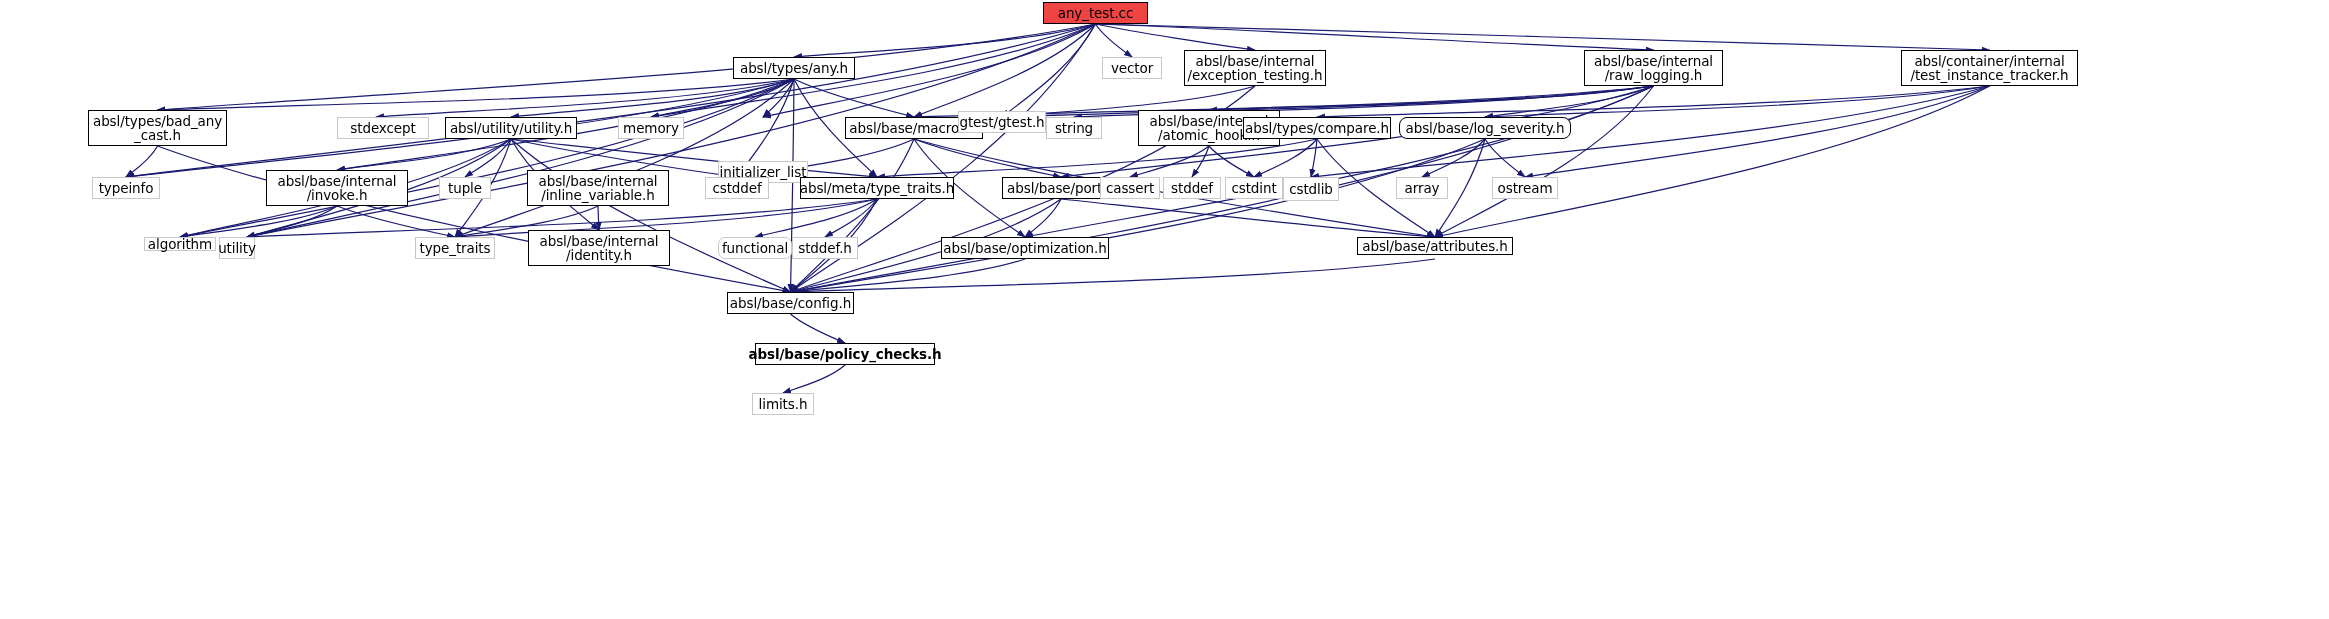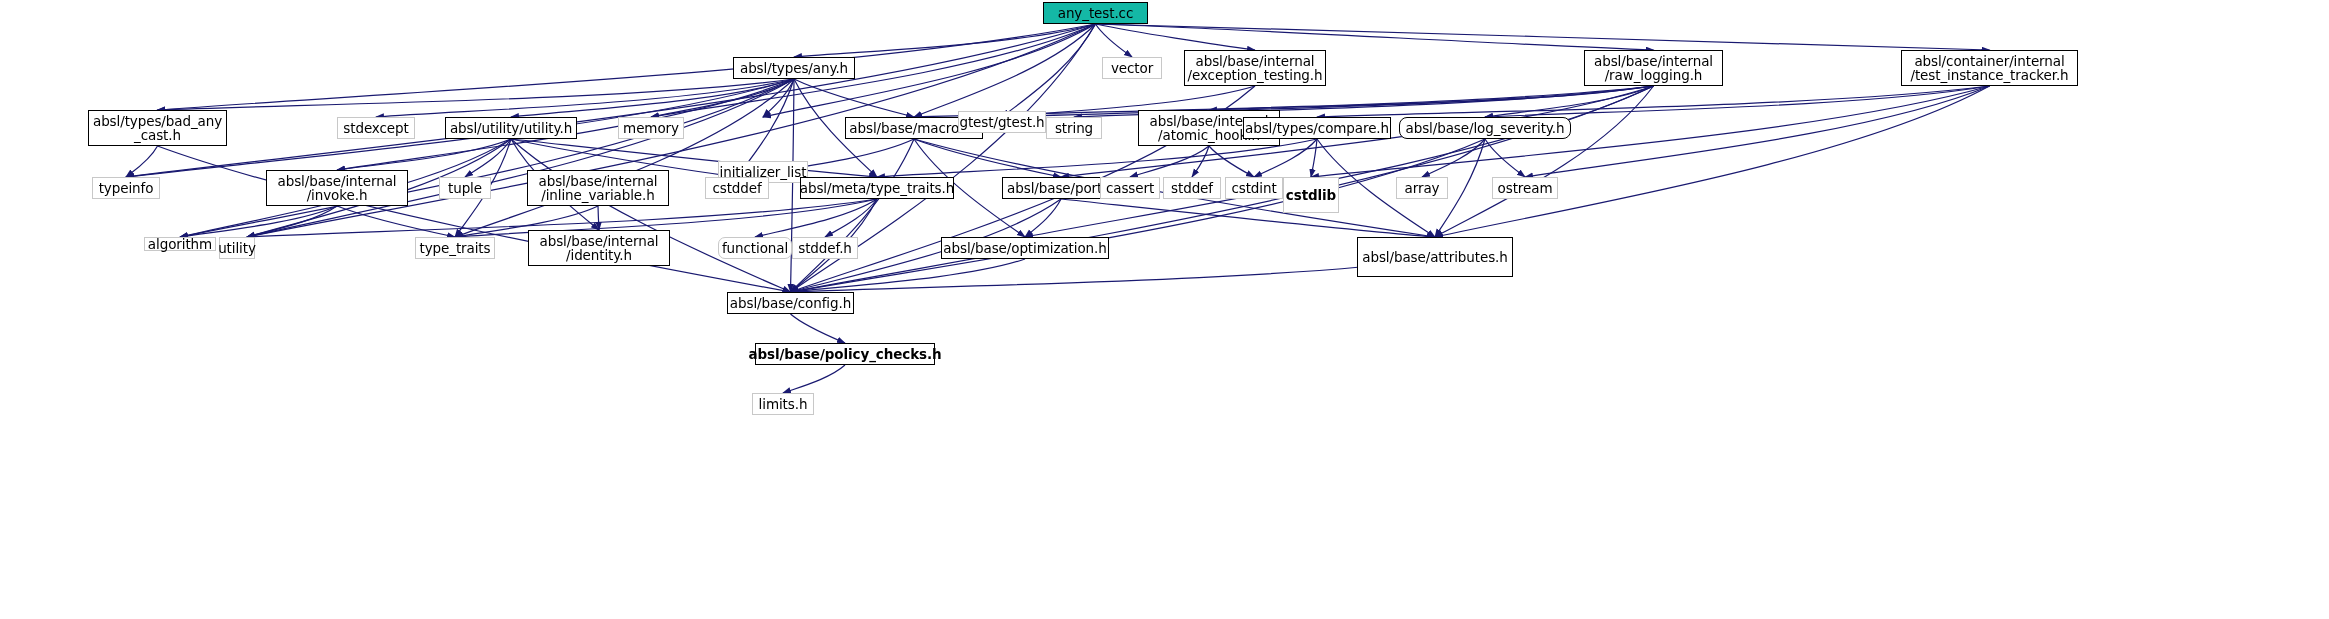--- a/index.html
+++ b/index.html
@@ -22,21 +22,21 @@
     font-size:13.5px;
     line-height:14.5px;
     color:#000000;
     background:#ffffff;
     white-space:pre-line;
     letter-spacing:-0.1px;
     z-index:5;
   }
   .node.proj{ border:1.4px solid #000000; }
   .node.sys { border:1.2px solid #c8c8c8; }
-  .node.root{ border:1.4px solid #000000; background:#14b8a6; }
+  .node.root{ border:1.4px solid #000000; background:#ef4444; }
 </style>
 </head>
 <body>
 
 <div id="canvas">
   <svg id="edges" viewBox="0 0 2329 619" xmlns="http://www.w3.org/2000/svg">
     <defs>
       <marker id="ah" markerWidth="9" markerHeight="9" refX="8" refY="3.2" orient="auto" markerUnits="userSpaceOnUse">
         <path d="M0,0 L9,3.2 L0,6.4 z" fill="#191970"></path>
       </marker>
@@ -136,21 +136,21 @@
       <div class="node proj" style="left: 733px; top: 57px; width: 122px; height: 22px;">absl/types/any.h</div>
       <div class="node sys" style="left: 1102px; top: 57px; width: 60px; height: 22px;">vector</div>
       <div class="node proj" style="left: 1184px; top: 50px; width: 142px; height: 36px;">absl/base/internal
 /exception_testing.h</div>
       <div class="node proj" style="left: 1584px; top: 50px; width: 139px; height: 36px;">absl/base/internal
 /raw_logging.h</div>
       <div class="node proj" style="left: 1901px; top: 50px; width: 177px; height: 36px;">absl/container/internal
 /test_instance_tracker.h</div>
       <div class="node proj" style="left: 88px; top: 110px; width: 139px; height: 36px;">absl/types/bad_any
 _cast.h</div>
-      <div class="node sys" style="left: 337px; top: 117px; width: 78px; height: 22px;">stdexcept</div>
+      <div class="node sys" style="left: 337px; top: 117px; width: 92px; height: 22px;">stdexcept</div>
       <div class="node proj" style="left: 445px; top: 117px; width: 132px; height: 22px;">absl/utility/utility.h</div>
       <div class="node sys" style="left: 618px; top: 117px; width: 66px; height: 22px;">memory</div>
       <div class="node sys" style="left: 718px; top: 117px; width: 90px; height: 22px; margin-top: 44px;">initializer_list</div>
       <div class="node proj" style="left: 845px; top: 117px; width: 138px; height: 22px;">absl/base/macros.h</div>
       <div class="node sys" style="left: 958px; top: 111px; width: 88px; height: 22px;">gtest/gtest.h</div>
       <div class="node sys" style="left: 1046px; top: 117px; width: 56px; height: 22px;">string</div>
       <div class="node proj" style="left: 1138px; top: 110px; width: 142px; height: 36px;">absl/base/internal
 /atomic_hook.h</div>
       <div class="node proj" style="left: 1243px; top: 117px; width: 148px; height: 22px;">absl/types/compare.h</div>
       <div class="node proj" style="left: 1399px; top: 117px; width: 172px; height: 22px; border-radius: 8px;">absl/base/log_severity.h</div>
@@ -159,29 +159,29 @@
 /invoke.h</div>
       <div class="node sys" style="left: 439px; top: 177px; width: 52px; height: 22px;">tuple</div>
       <div class="node proj" style="left: 527px; top: 170px; width: 142px; height: 36px;">absl/base/internal
 /inline_variable.h</div>
       <div class="node sys" style="left: 705px; top: 177px; width: 64px; height: 22px;">cstddef</div>
       <div class="node proj" style="left: 800px; top: 177px; width: 154px; height: 22px;">absl/meta/type_traits.h</div>
       <div class="node proj" style="left: 1002px; top: 177px; width: 118px; height: 22px;">absl/base/port.h</div>
       <div class="node sys" style="left: 1100px; top: 177px; width: 60px; height: 22px;">cassert</div>
       <div class="node sys" style="left: 1163px; top: 177px; width: 58px; height: 22px;">stddef</div>
       <div class="node sys" style="left: 1225px; top: 177px; width: 58px; height: 22px;">cstdint</div>
-      <div class="node sys" style="left: 1283px; top: 177px; width: 56px; height: 36px; font-weight: bold;">cstdlib</div>
+      <div class="node sys" style="left: 1283px; top: 177px; width: 56px; height: 24px;">cstdlib</div>
       <div class="node sys" style="left: 1396px; top: 177px; width: 52px; height: 22px;">array</div>
       <div class="node sys" style="left: 1492px; top: 177px; width: 66px; height: 22px;">ostream</div>
       <div class="node sys" style="left: 144px; top: 237px; width: 72px; height: 14px;">algorithm</div>
       <div class="node sys" style="left: 219px; top: 237px; width: 36px; height: 22px;">utility</div>
       <div class="node sys" style="left: 415px; top: 237px; width: 80px; height: 22px;">type_traits</div>
       <div class="node proj" style="left: 528px; top: 230px; width: 142px; height: 36px;">absl/base/internal
 /identity.h</div>
       <div class="node sys" style="left: 718px; top: 237px; width: 74px; height: 22px; border-radius: 7px;">functional</div>
       <div class="node sys" style="left: 792px; top: 237px; width: 66px; height: 22px;">stddef.h</div>
       <div class="node proj" style="left: 941px; top: 237px; width: 168px; height: 22px;">absl/base/optimization.h</div>
-      <div class="node proj" style="left: 1357px; top: 237px; width: 156px; height: 40px;">absl/base/attributes.h</div>
+      <div class="node proj" style="left: 1357px; top: 237px; width: 156px; height: 18px;">absl/base/attributes.h</div>
       <div class="node proj" style="left: 727px; top: 292px; width: 127px; height: 22px;">absl/base/config.h</div>
       <div class="node proj" style="left: 755px; top: 343px; width: 180px; height: 22px; font-weight: bold;">absl/base/policy_checks.h</div>
       <div class="node sys" style="left: 752px; top: 393px; width: 62px; height: 22px;">limits.h</div>
     </div>
 </div>
 
 </body></html>

